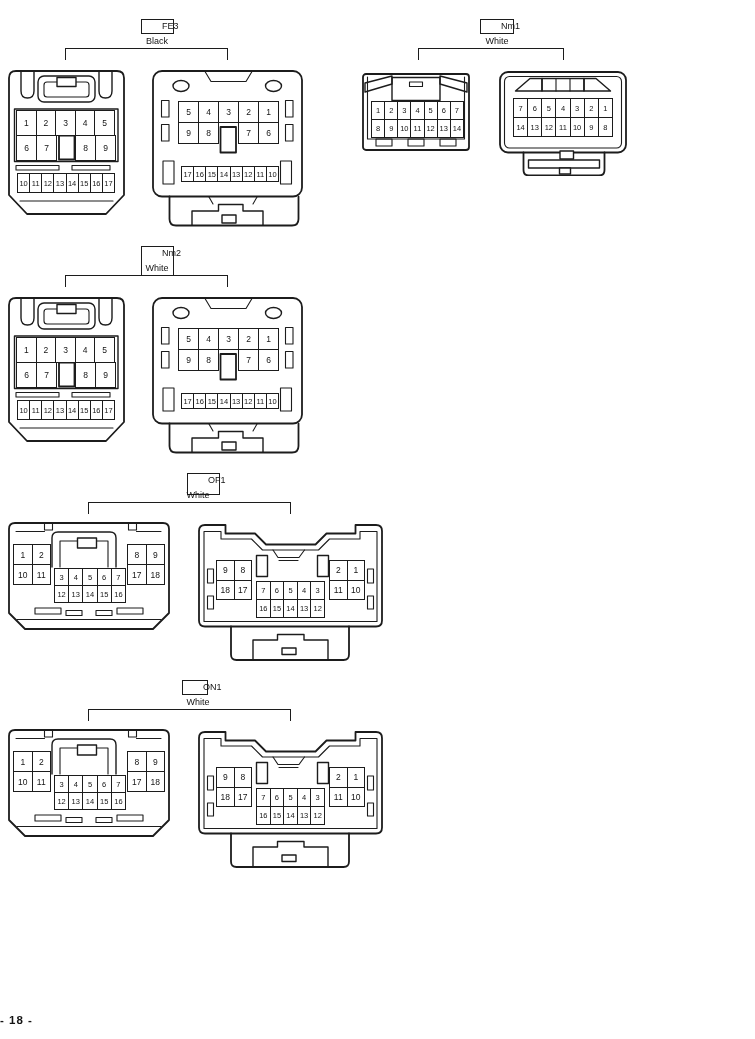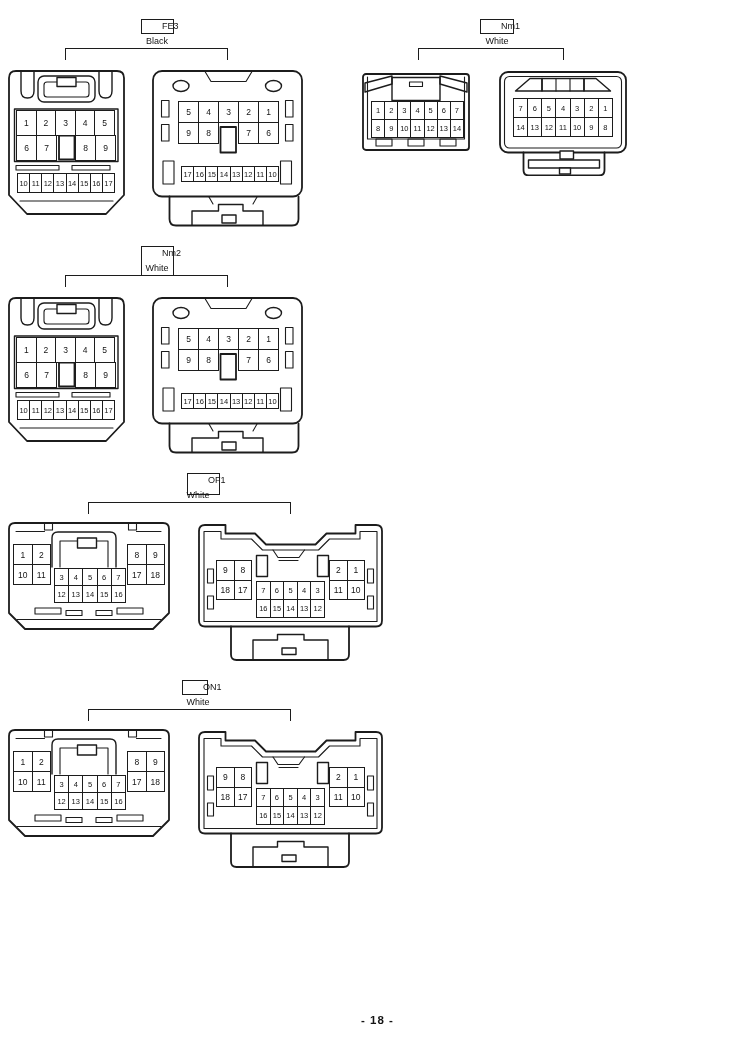--- a/index.html
+++ b/index.html
@@ -18,21 +18,21 @@
   .ln.outer{stroke-width:1.8;}
   .ln.thin{stroke-width:1.1;}
   .ln.wfill{fill:#fff;}
   .pins{position:absolute;display:grid;gap:1px;background:#1c1c1c;border:1.2px solid #1c1c1c;box-sizing:border-box;}
   .g2{grid-template-columns:repeat(2,1fr);}
   .g5{grid-template-columns:repeat(5,1fr);}
   .g7{grid-template-columns:repeat(7,1fr);}
   .g8{grid-template-columns:repeat(8,1fr);}
   .pin{background:#fff;display:flex;align-items:center;justify-content:center;font-size:8.5px;overflow:hidden;}
   .small .pin{font-size:7.5px;}
-  .footer{position:absolute;left:0;right:0;top:1014px;text-align:center;font-size:11.5px;font-weight:bold;
+  .footer{position:absolute;left:0;right:0;top:1014px;font-size:11.5px;font-weight:bold;
           letter-spacing:1px;}
 </style>
 </head>
 <body>
 
 <svg width="0" height="0" style="position:absolute" aria-hidden="true">
   <defs>
 
     <symbol id="sym-a" viewBox="0 0 117 146">
       <path class="ln outer" d="M8,1 H109 Q116,1 116,8 V125 L98,144 H19 L1,125 V8 Q1,1 8,1 Z"></path>

